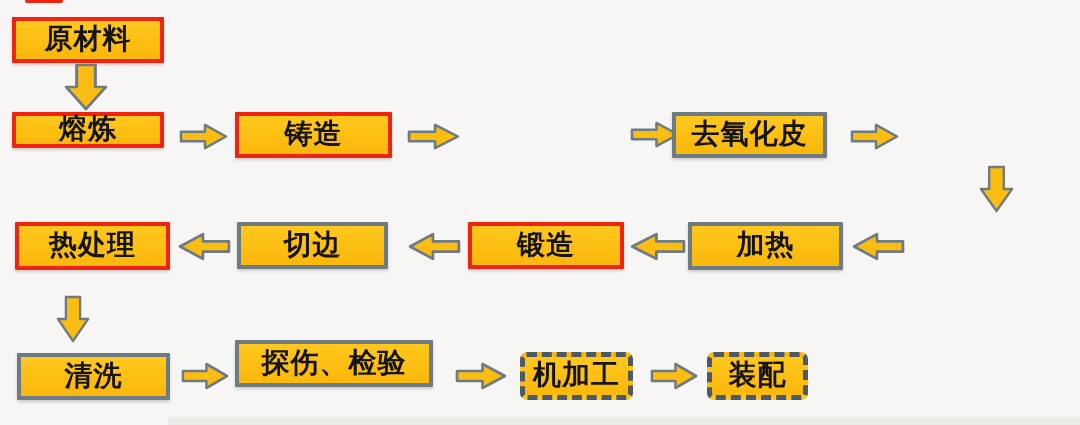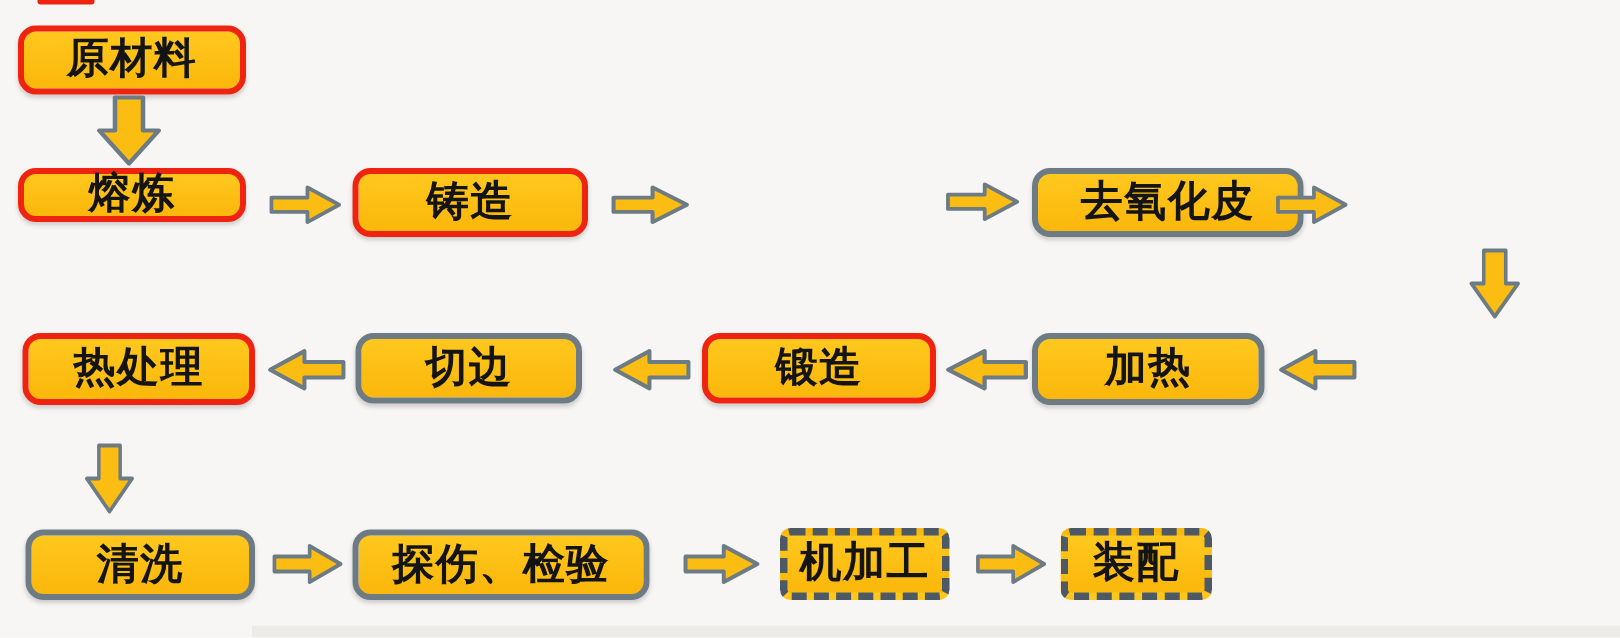--- a/index.html
+++ b/index.html
@@ -20,21 +20,21 @@
     overflow: hidden;
     font-family: "Liberation Sans", "DejaVu Sans", sans-serif;
   }
   .node {
     position: absolute;
     box-sizing: border-box;
     display: flex;
     align-items: center;
     justify-content: center;
     background: linear-gradient(180deg, var(--fill-light) 0%, var(--fill) 85%);
-    border-radius: 12px;
+    border-radius: 1px;
     box-shadow: 0 2px 3px rgba(110,110,110,0.30);
   }
   .node.red-solid  { border: 4px solid var(--red); }
   .node.gray-solid { border: 4px solid var(--gray); }
   .node.dashed     { border: 5px dashed var(--dash); border-radius: 7px; box-shadow: none; text-align: right; }
   .node-label {
     font-size: 28px;
     font-weight: bold;
     color: var(--text);
     letter-spacing: 1px;
@@ -91,21 +91,21 @@
       </svg>
     </div>
 
 
   <div class="arrow" style="left:631px;top:121px;width:49px;height:27px">
       <svg viewBox="0 0 50 28" preserveAspectRatio="none">
         <polygon points="1,9 26,9 26,2 48,14 26,26 26,19 1,19" fill="#fcbd12" stroke="#6d7b84" stroke-width="2.6" stroke-linejoin="round"></polygon>
       </svg>
     </div>
 
-  <div class="node gray-solid" style="left:688px;top:112px;width:181px;height:46px">
+  <div class="node gray-solid" style="left:672px;top:112px;width:155px;height:46px">
     <span class="node-label">去氧化皮</span>
   </div>
 
   <div class="arrow" style="left:851px;top:123px;width:48px;height:27px">
       <svg viewBox="0 0 50 28" preserveAspectRatio="none">
         <polygon points="1,9 26,9 26,2 48,14 26,26 26,19 1,19" fill="#fcbd12" stroke="#6d7b84" stroke-width="2.6" stroke-linejoin="round"></polygon>
       </svg>
     </div>
 
 
@@ -165,21 +165,21 @@
   <div class="node gray-solid" style="left:17px;top:353px;width:153px;height:47px">
     <span class="node-label">清洗</span>
   </div>
 
   <div class="arrow" style="left:182px;top:362px;width:47px;height:28px">
       <svg viewBox="0 0 50 28" preserveAspectRatio="none">
         <polygon points="1,9 26,9 26,2 48,14 26,26 26,19 1,19" fill="#fcbd12" stroke="#6d7b84" stroke-width="2.6" stroke-linejoin="round"></polygon>
       </svg>
     </div>
 
-  <div class="node gray-solid" style="left:235px;top:353px;width:198px;height:47px">
+  <div class="node gray-solid" style="left:235px;top:340px;width:198px;height:47px">
     <span class="node-label">探伤、检验</span>
   </div>
 
   <div class="arrow" style="left:456px;top:362px;width:51px;height:28px">
       <svg viewBox="0 0 50 28" preserveAspectRatio="none">
         <polygon points="1,9 26,9 26,2 48,14 26,26 26,19 1,19" fill="#fcbd12" stroke="#6d7b84" stroke-width="2.6" stroke-linejoin="round"></polygon>
       </svg>
     </div>
 
   <div class="node dashed" style="left:520px;top:352px;width:113px;height:48px">

